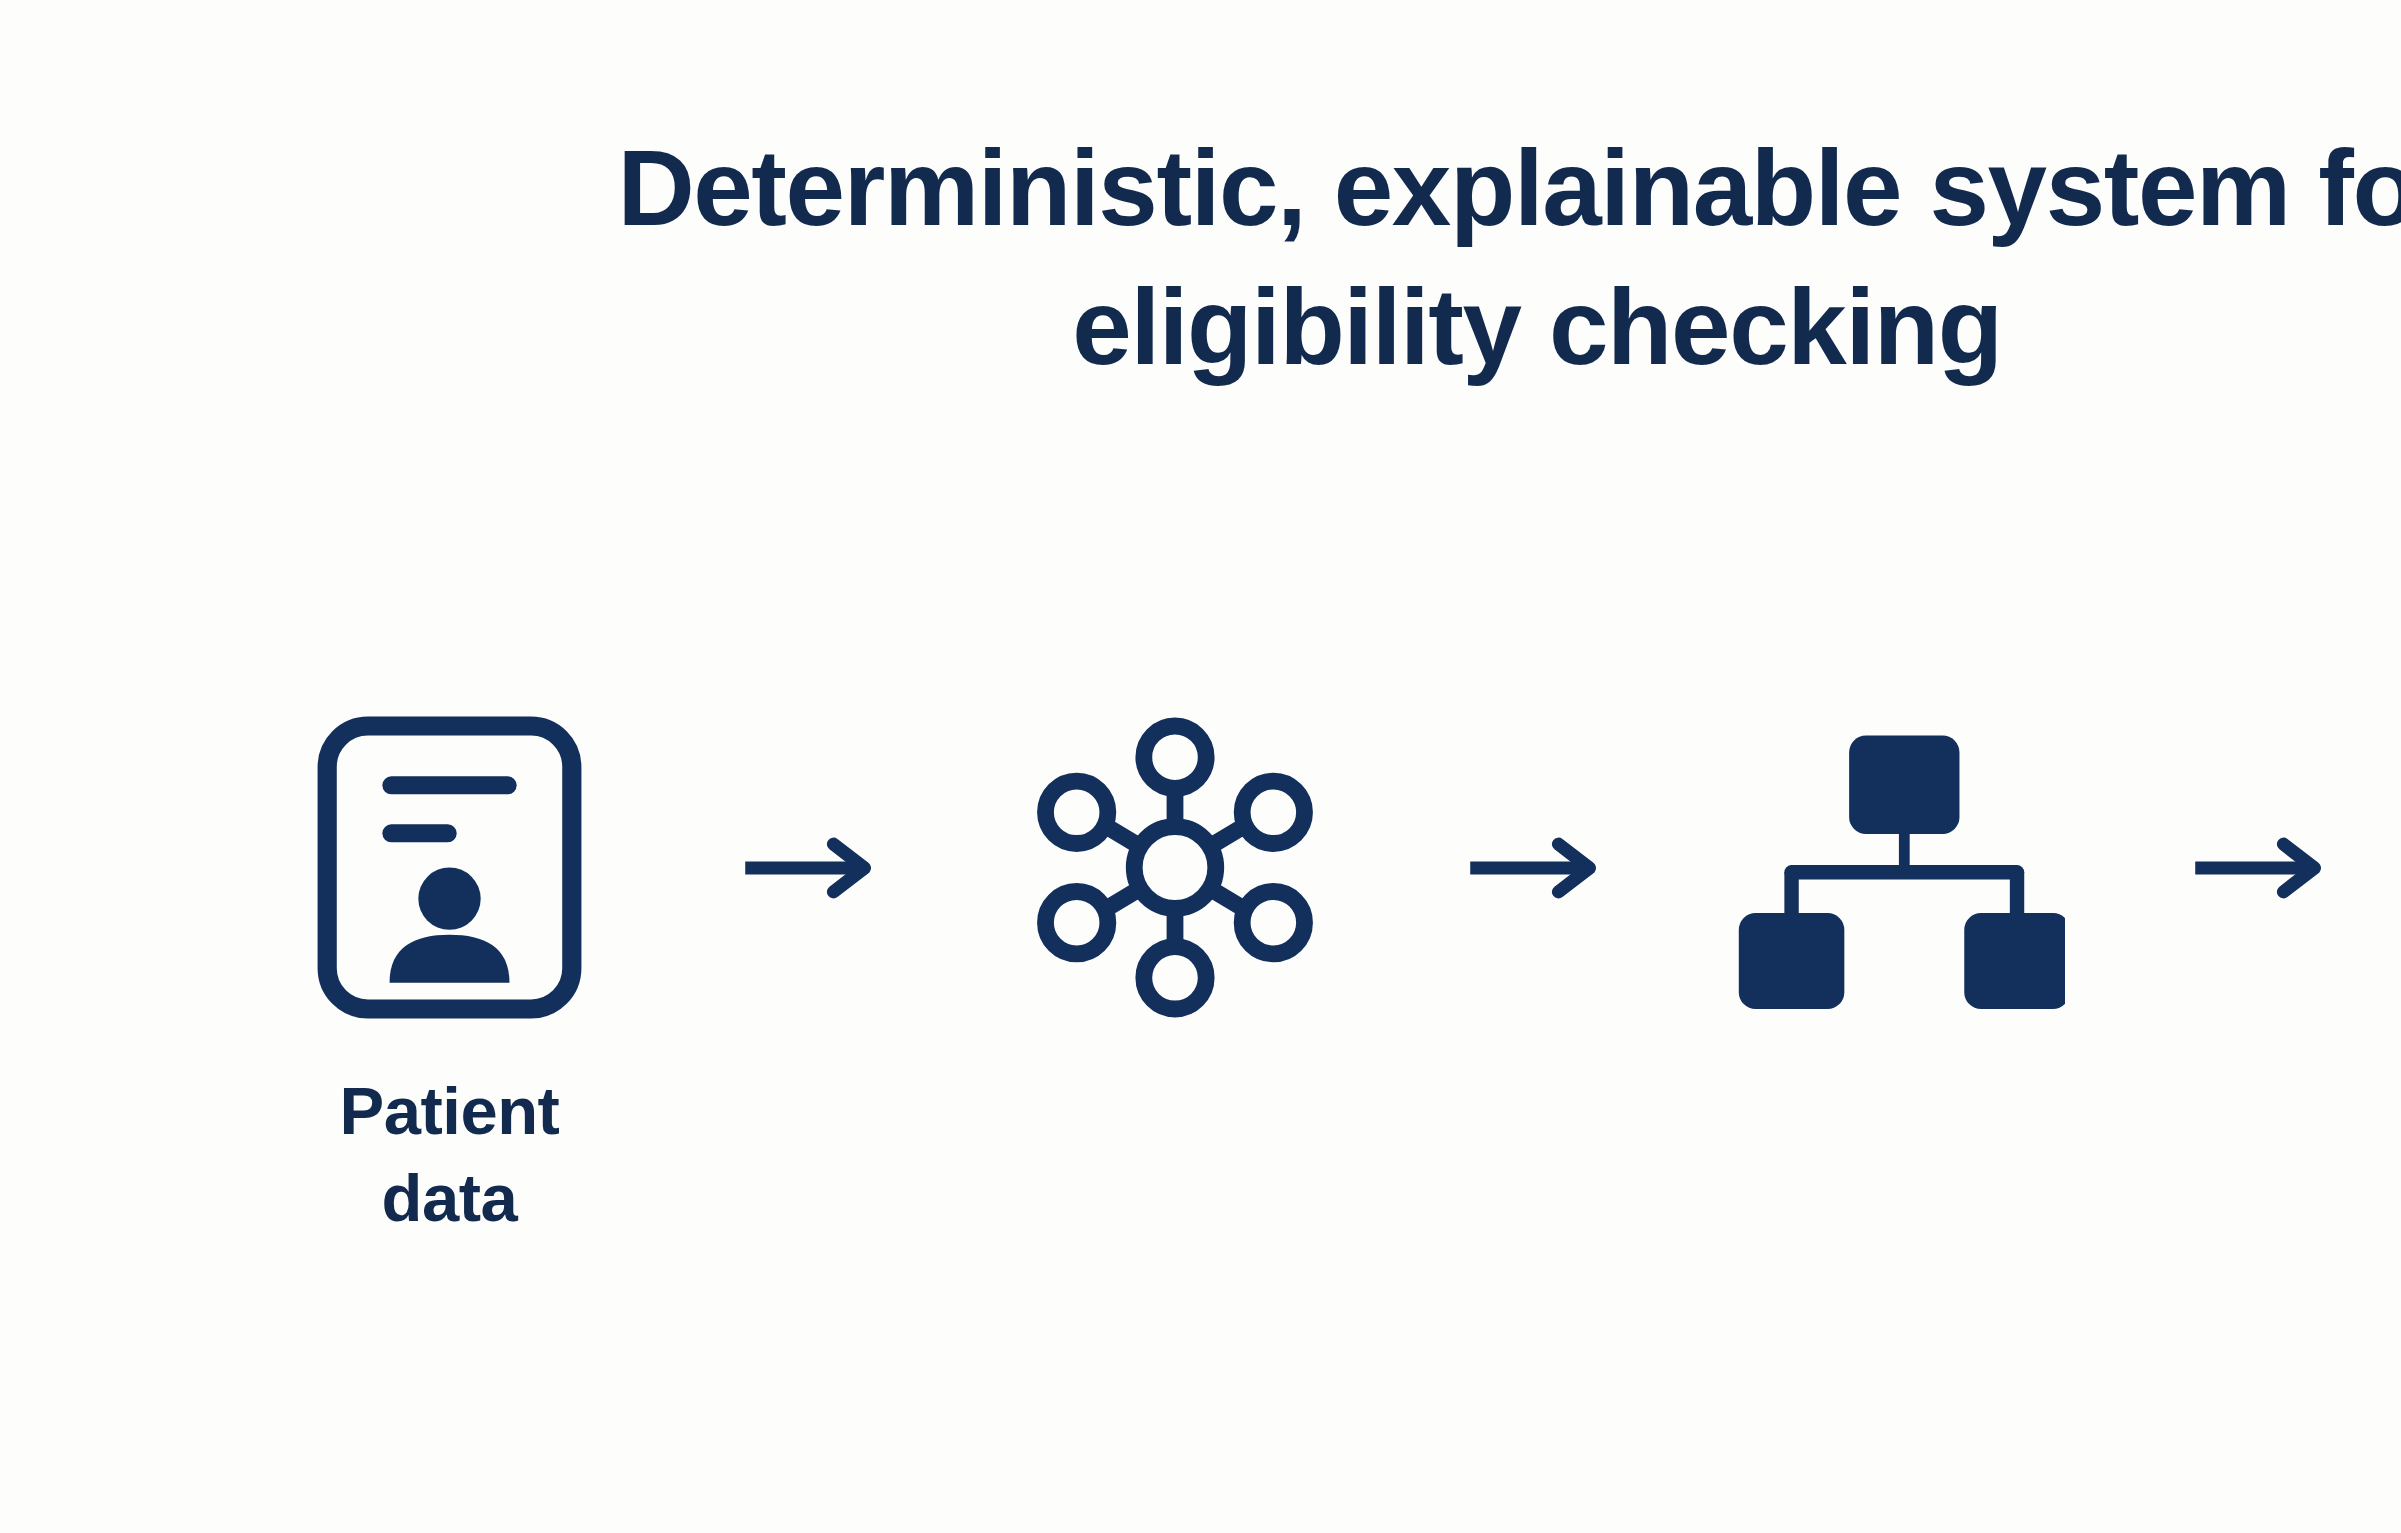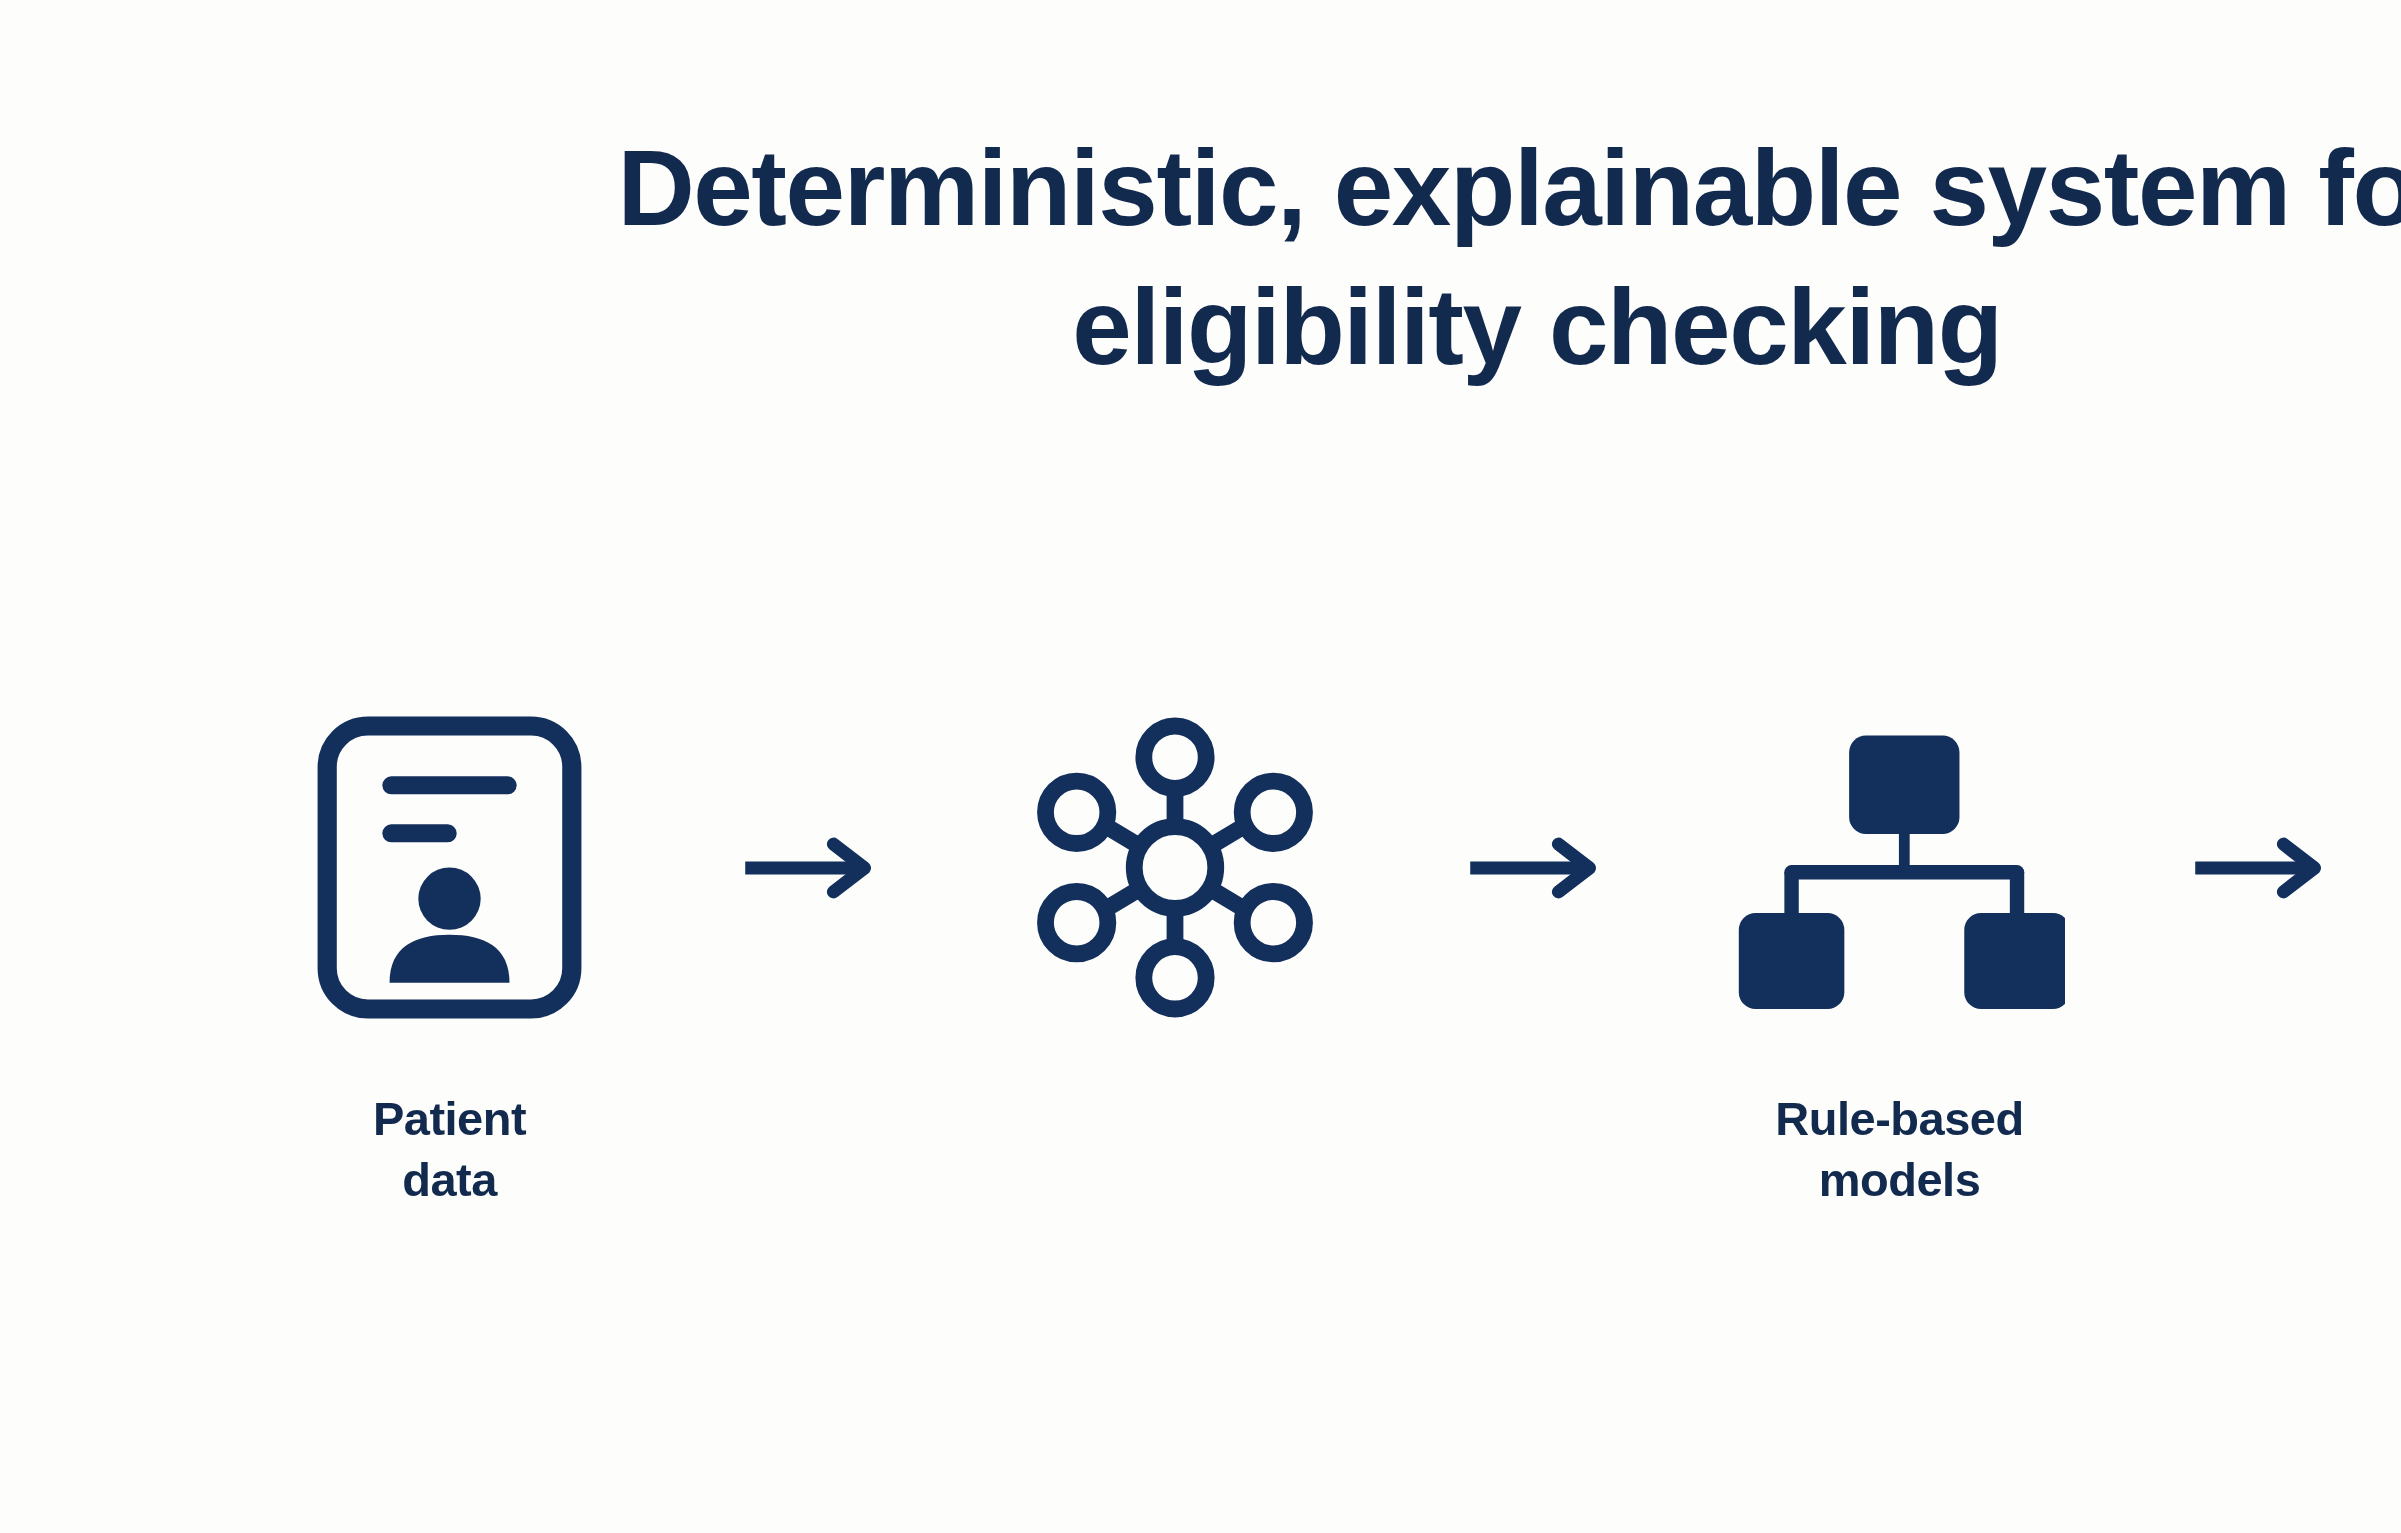--- a/index.html
+++ b/index.html
@@ -49,25 +49,24 @@
   }
   .icon-box {
     width:355px; height:399px;
     display:flex;
     align-items:center;
     justify-content:center;
   }
   .icon-box svg { display:block; }
 
   .step-label {
-    margin-top:21px;
     text-align:center;
     color:#132a4f;
     font-weight:700;
-    font-size:47px;
+    font-size:67px;
     line-height:1.30;
     letter-spacing:-0.5px;
     white-space:pre-line;
   }
 
   .arrow-cell {
     width:226px; height:399px;
     display:flex;
     align-items:center;
     justify-content:center;
@@ -141,22 +140,20 @@
         <svg width="331" height="293" viewBox="0 0 138 122" fill="none">
           <rect x="48" y="6" width="46" height="41" rx="7" fill="#132f5c"></rect>
           <path d="M71 47 V63" stroke="#132f5c" stroke-width="4.5"></path>
           <path d="M24 63 H118" stroke="#132f5c" stroke-width="6" stroke-linecap="round"></path>
           <path d="M24 63 V82" stroke="#132f5c" stroke-width="6"></path>
           <path d="M118 63 V82" stroke="#132f5c" stroke-width="6"></path>
           <rect x="2" y="80" width="44" height="40" rx="7" fill="#132f5c"></rect>
           <rect x="96" y="80" width="44" height="40" rx="7" fill="#132f5c"></rect>
         </svg>
       </div>
-      <div class="step-label">Rule-based
-models</div>
     </div>
 
     <div class="arrow-cell">
       <svg width="144" height="62" viewBox="0 0 60 26" fill="none">
         <path d="M2 13 H48" stroke="#132f5c" stroke-width="5.5" stroke-linecap="butt"></path>
         <path d="M39 3 L52 13 L39 23" stroke="#132f5c" stroke-width="5.5" stroke-linecap="round" stroke-linejoin="round" fill="none"></path>
       </svg>
     </div>
 
     <div class="step">

